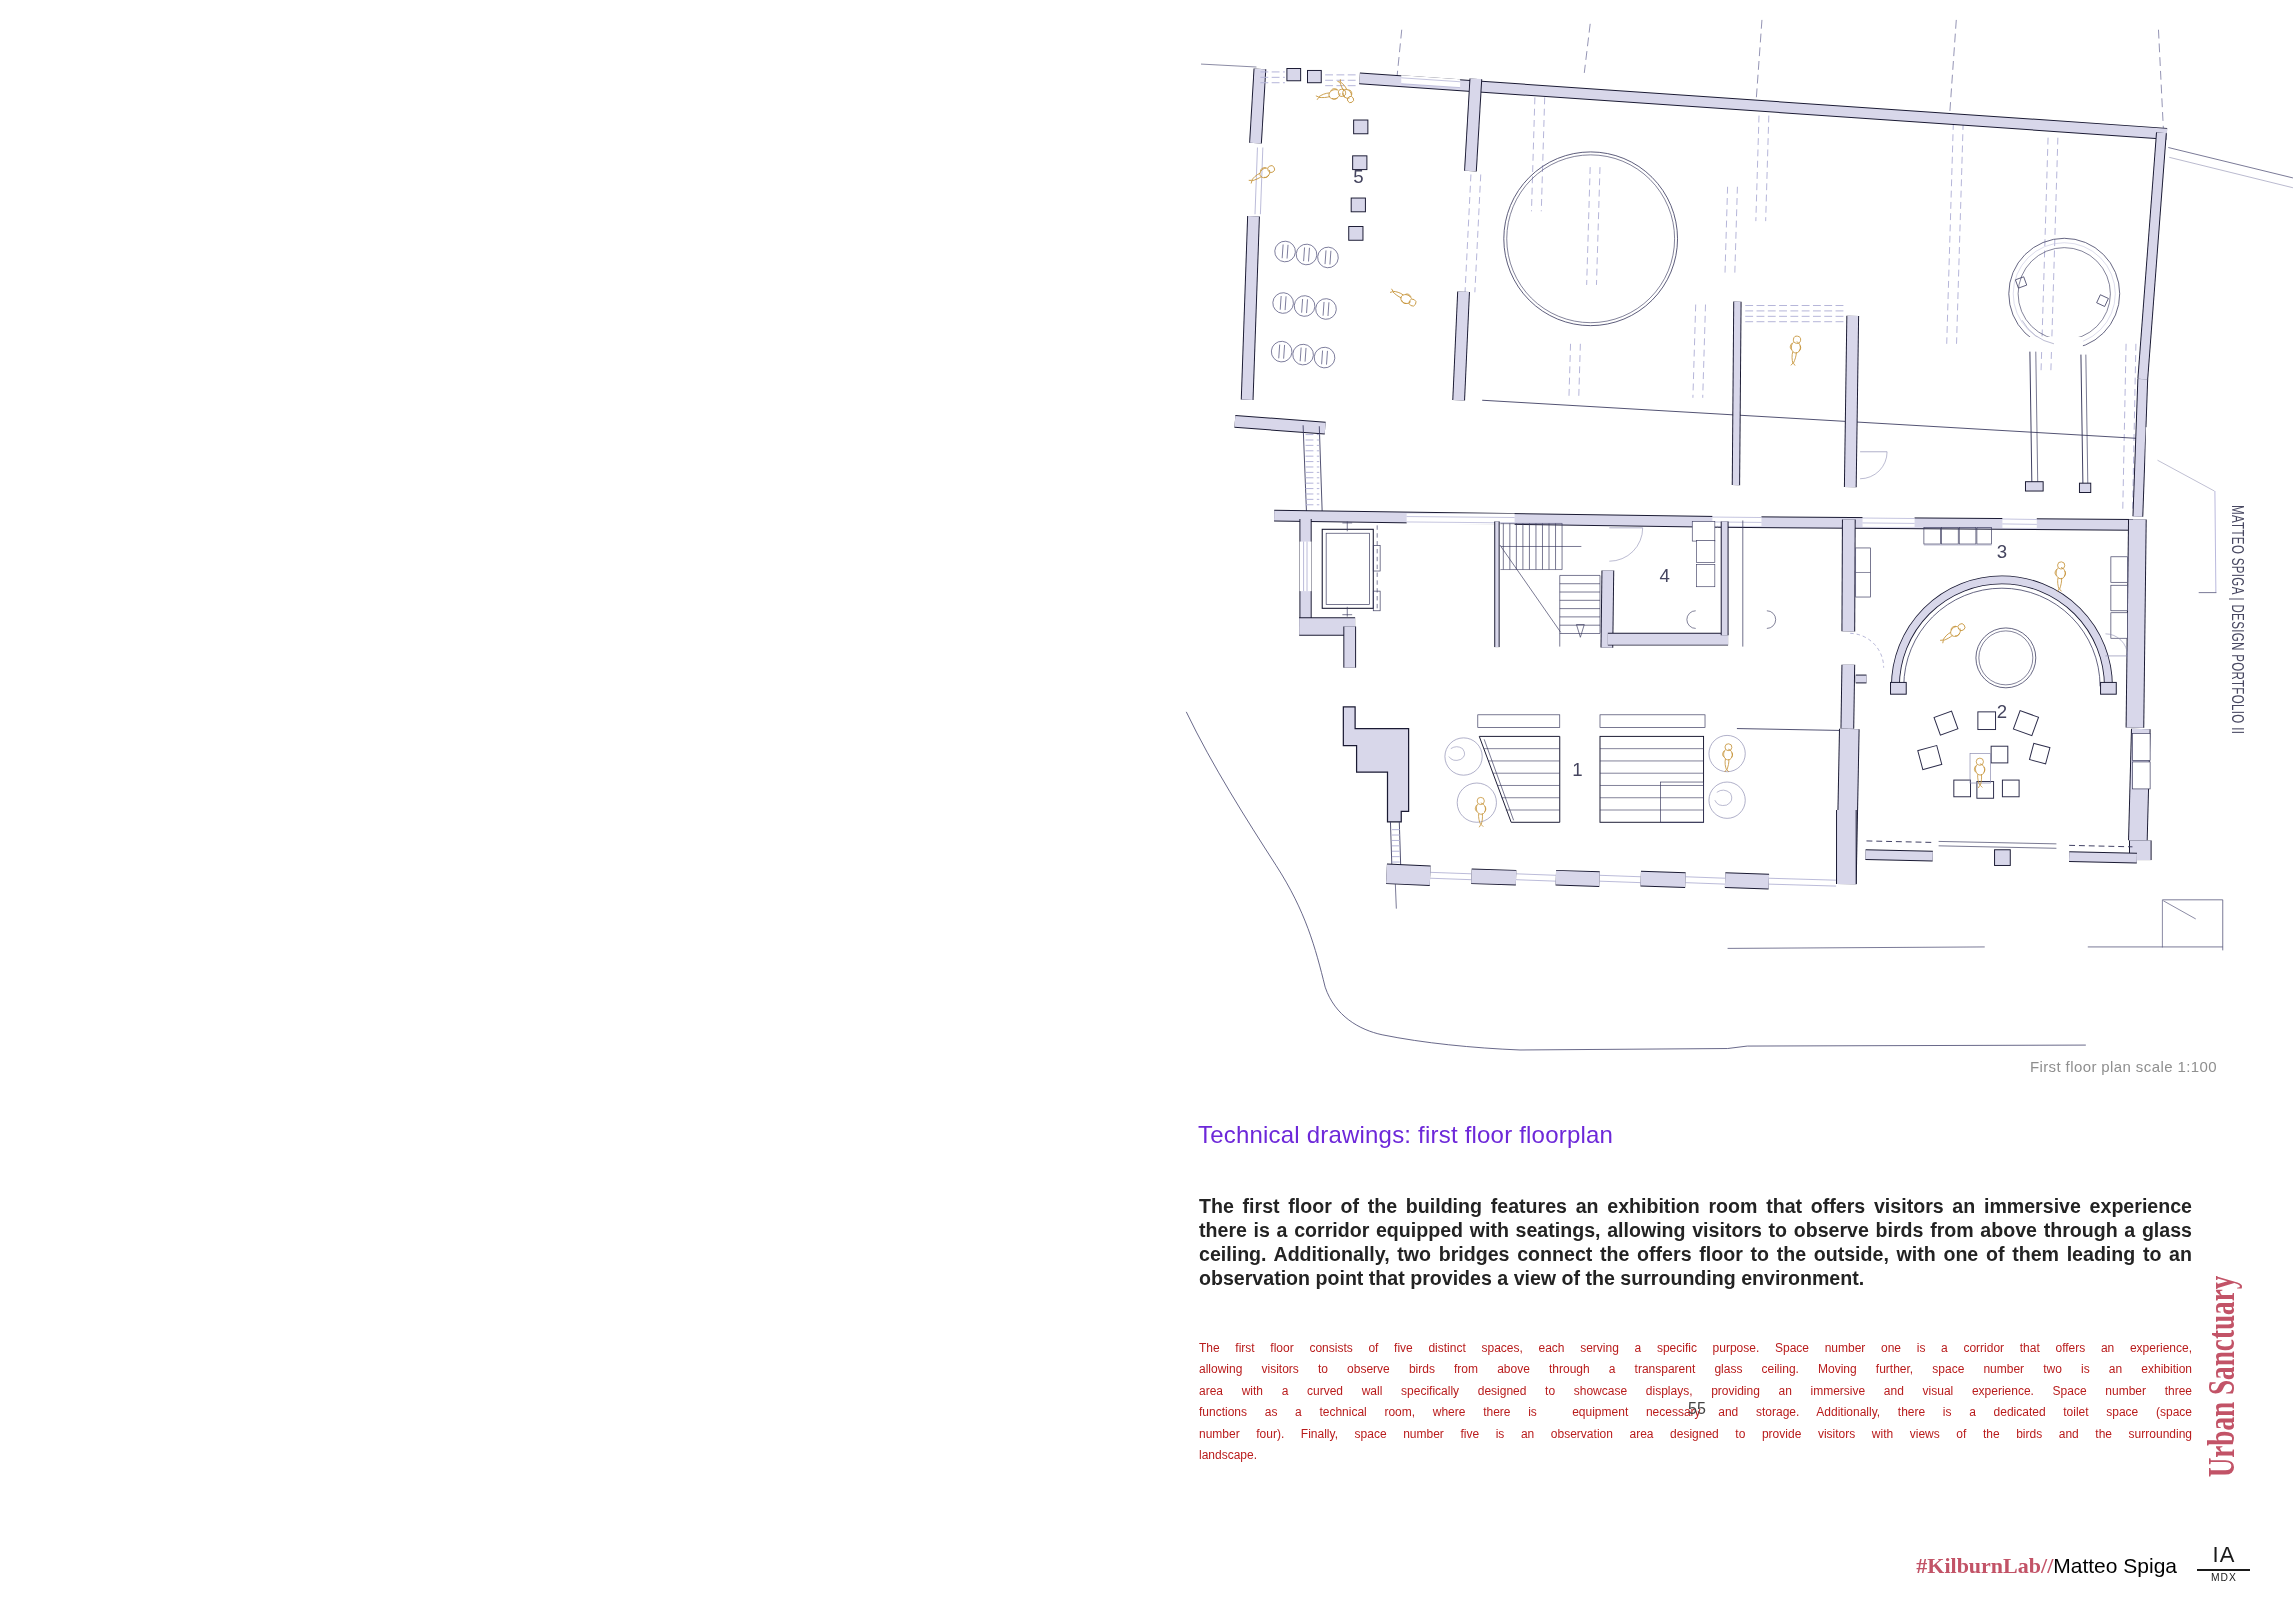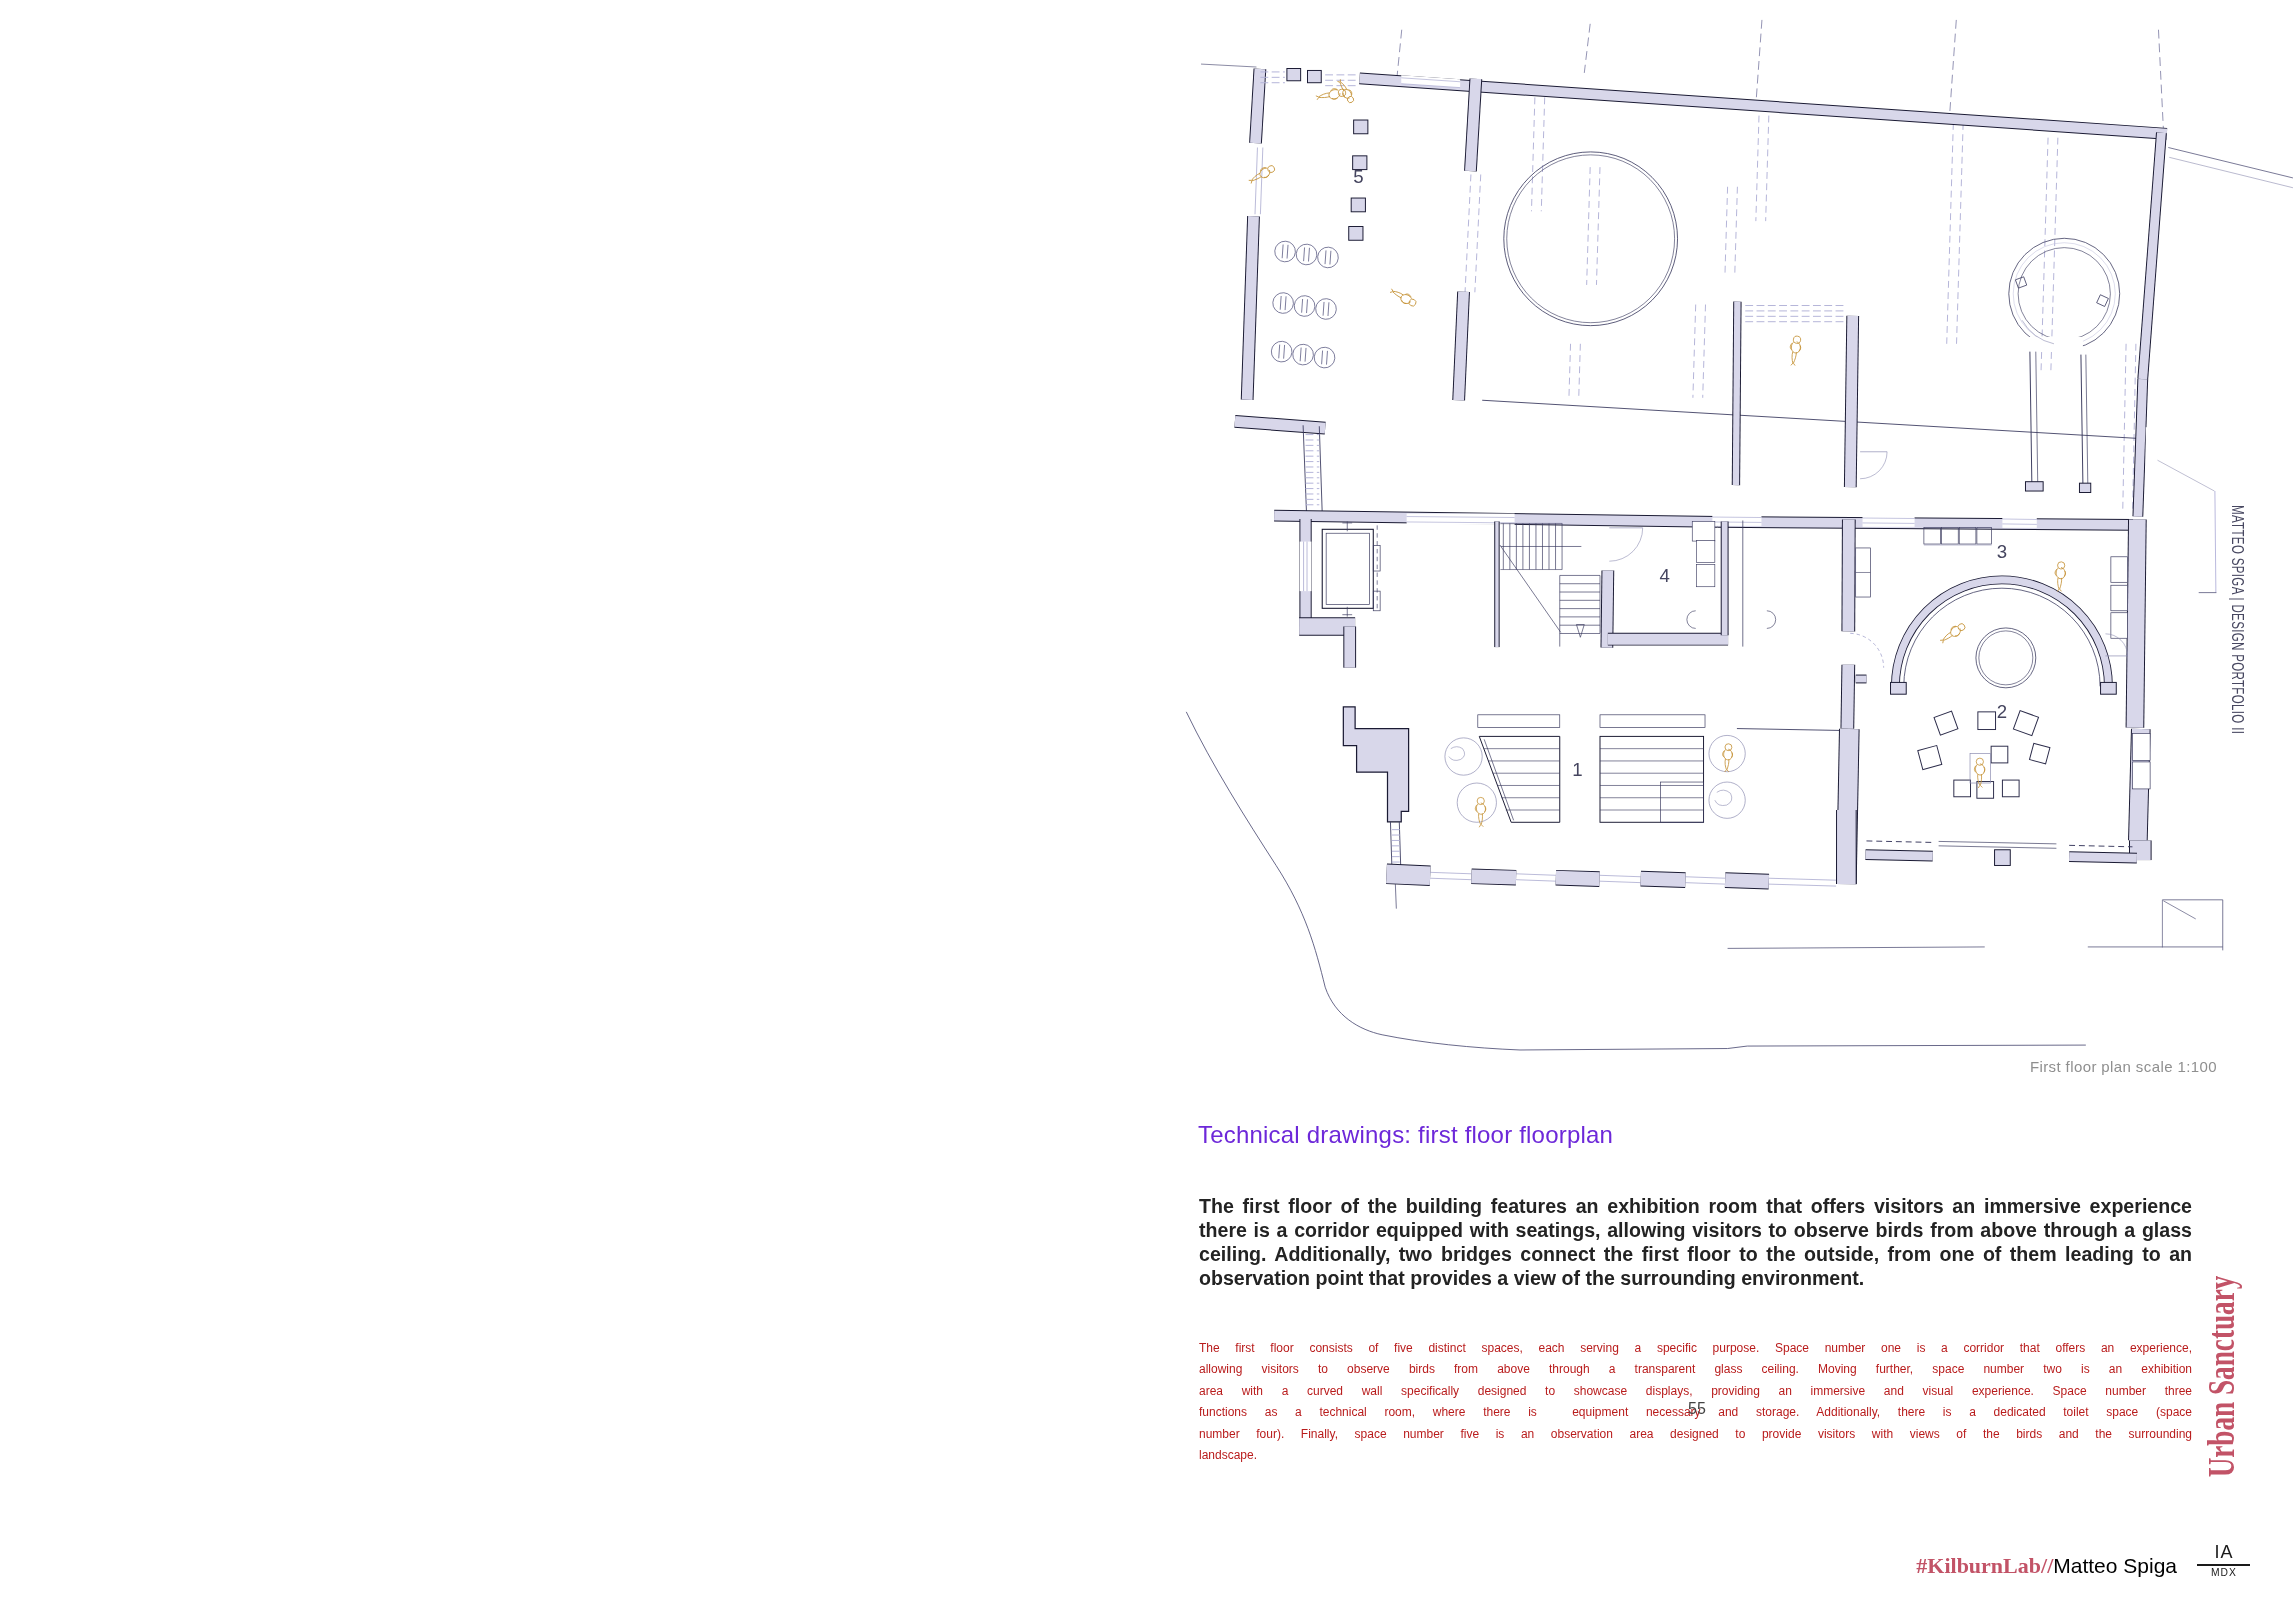--- a/index.html
+++ b/index.html
@@ -10,21 +10,21 @@
 #regpara{left:1199px;top:1338px;width:993px;font-size:12px;color:#b91c1c;line-height:21.4px;}
 .jl{text-align:justify;text-align-last:justify;}
 .jn{text-align:left;}
 #caption{left:2007px;top:1058px;width:210px;text-align:right;font-size:15px;color:#8f8f8f;letter-spacing:0.4px;}
 #sidelabel{left:2227px;top:505px;writing-mode:vertical-rl;font-size:16.7px;color:#474760;letter-spacing:0.5px;transform:scaleY(0.69);transform-origin:top center;}
 #urban{left:2047px;top:1358px;width:343px;height:37px;white-space:nowrap;transform:rotate(-90deg) scaleX(0.735);font-family:"Liberation Serif",serif;font-weight:bold;font-size:37px;color:#c25367;text-align:center;}
 #footer{right:118px;top:1553px;font-size:21px;white-space:nowrap;}
 #footer .red{font-family:"Liberation Serif",serif;font-weight:bold;color:#c25367;font-size:22px;}
 #pagenum{left:1688px;top:1400px;font-size:16px;color:#444;}
 #ia{left:2197px;top:1542px;width:54px;text-align:center;}
-#ia .t{font-size:18px;color:#1a1a1a;letter-spacing:1px;}
+#ia .t{font-size:22px;color:#1a1a1a;letter-spacing:1px;}
 #ia .line{height:1.5px;background:#1a1a1a;margin:1px 0 1px 0;width:53px;}
 #ia .m{font-size:10.3px;color:#1a1a1a;letter-spacing:1px;}
 </style>
 </head>
 <body>
 <div id="page">
 <svg id="plan" class="abs" style="left:1168px;top:14.7px" width="1129" height="1114" viewBox="2380 30 2300 2270">
       <path d="M 2417 1450 C 2470 1560, 2540 1670, 2600 1763 C 2660 1856, 2680 1930, 2700 2011 C 2720 2070, 2770 2098, 2816 2108 C 2900 2125, 3000 2135, 3097 2139 L 3520 2136 L 3560 2131 L 4250 2129" fill="none" stroke="#55557a" stroke-width="1.8"></path>
       <line x1="3520" y1="1932" x2="4044" y2="1929" stroke="#55557a" stroke-width="1.6"></line>
       <line x1="4254" y1="1929" x2="4529" y2="1929" stroke="#55557a" stroke-width="1.6"></line>
@@ -424,21 +424,21 @@
         <circle cx="0" cy="-8" r="7"></circle>
         <path d="M-6,-2 C-10,4 -9,12 -4,16 C1,20 8,17 9,10 C10,3 6,-3 0,-4"></path>
         <path d="M-4,16 C-5,24 -3,32 0,38 M3,16 C4,24 3,30 1,38 M0,38 l-3,5 M1,38 l4,4"></path>
         <path d="M-8,0 C-12,6 -11,10 -7,13 M8,2 C11,6 10,11 7,13"></path>
       </g>
     </svg>
 <div id="heading" class="abs">Technical drawings: first floor floorplan</div>
 <div id="boldpara" class="abs">
 <div class="jl">The first floor of the building features an exhibition room that offers visitors an immersive experience</div>
 <div class="jl">there is a corridor equipped with seatings, allowing visitors to observe birds from above through a glass</div>
-<div class="jl">ceiling. Additionally, two bridges connect the first floor to the outside, from one of them leading to an</div>
+<div class="jl">ceiling. Additionally, two bridges connect the offers floor to the outside, with one of them leading to an</div>
 <div class="jn">observation point that provides a view of the surrounding environment.</div>
 </div>
 <div id="regpara" class="abs">
 <div class="jl">The first floor consists of five distinct spaces, each serving a specific purpose. Space number one is a corridor that offers an experience,</div>
 <div class="jl">allowing visitors to observe birds from above through a transparent glass ceiling. Moving further, space number two is an exhibition</div>
 <div class="jl">area with a curved wall specifically designed to showcase displays, providing an immersive and visual experience. Space number three</div>
 <div class="jl">functions as a technical room, where there is&nbsp; equipment necessary and storage. Additionally, there is a dedicated toilet space (space</div>
 <div class="jl">number four). Finally, space number five is an observation area designed to provide visitors with views of the birds and the surrounding</div>
 <div class="jn">landscape.</div>
 </div>

